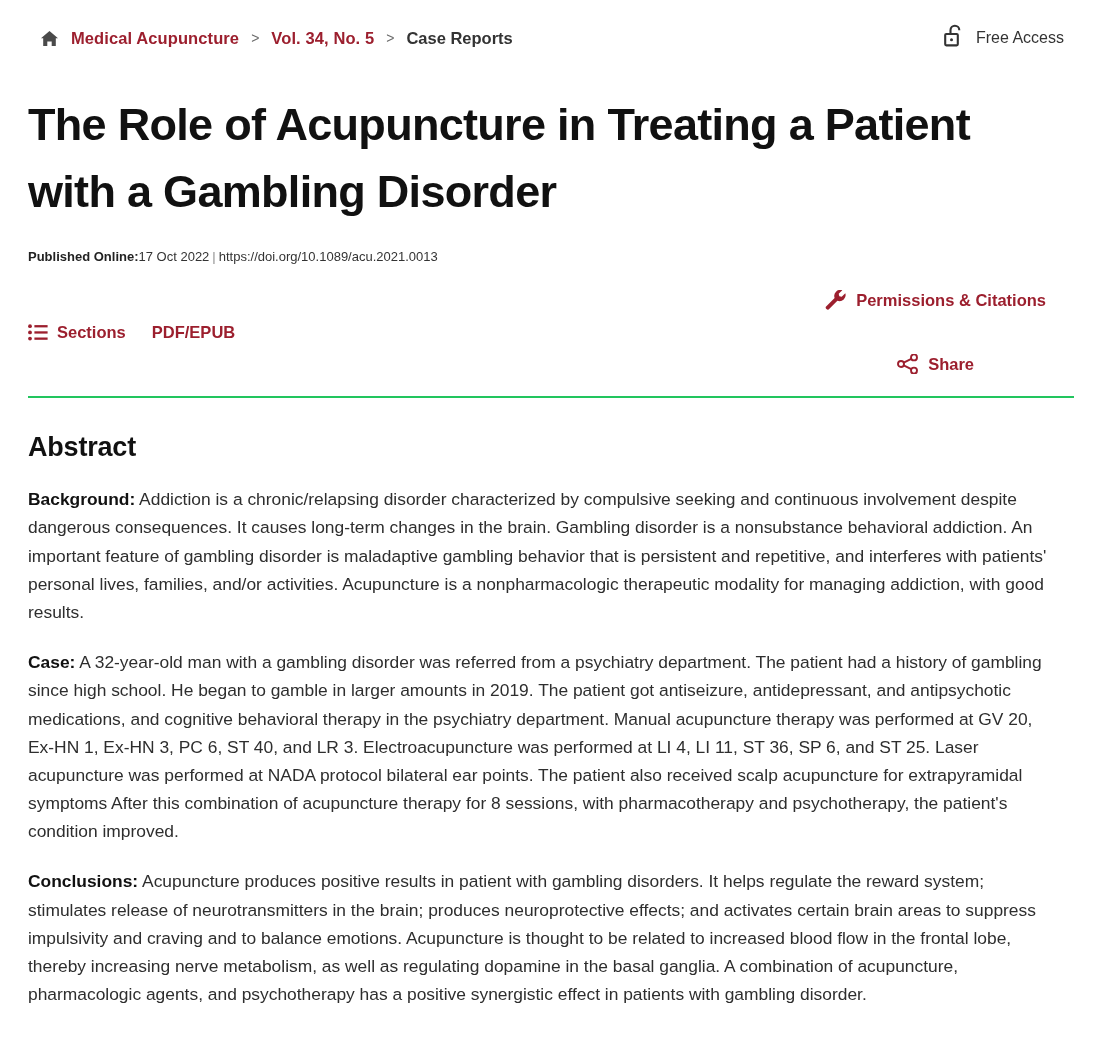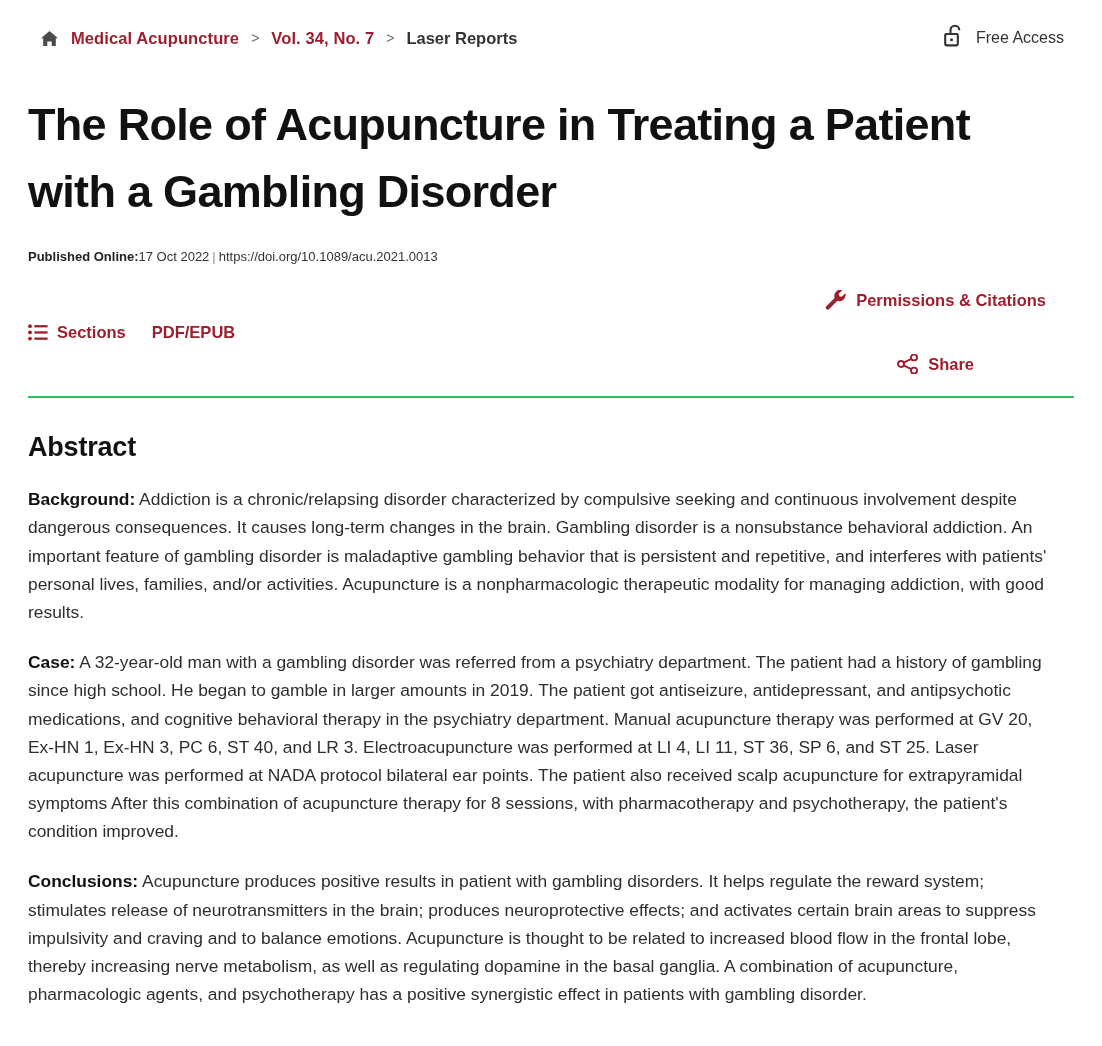--- a/index.html
+++ b/index.html
@@ -157,23 +157,23 @@
 
   <div class="topbar">
     <div class="breadcrumb">
       <span class="home-icon">
         <svg width="19" height="17" viewBox="0 0 19 17" aria-hidden="true">
           <path d="M9.5 1L1 8.3h2.2V16h4.1v-4.6h4.4V16h4.1V8.3H18L9.5 1z" fill="#4a4a4a"></path>
         </svg>
       </span>
       <a class="crumb-link" href="#">Medical Acupuncture</a>
       <span class="crumb-sep">&gt;</span>
-      <a class="crumb-link" href="#">Vol. 34, No. 7</a>
+      <a class="crumb-link" href="#">Vol. 34, No. 5</a>
       <span class="crumb-sep">&gt;</span>
-      <span class="crumb-current">Laser Reports</span>
+      <span class="crumb-current">Case Reports</span>
     </div>
     <div class="access">
       <span class="lock-icon">
         <svg width="24" height="26" viewBox="0 0 24 26" aria-hidden="true">
           <path d="M7.5 11V7.2a4.4 4.4 0 0 1 8.8 0" fill="none" stroke="#333" stroke-width="2.1"></path>
           <rect x="2.2" y="11" width="12.6" height="11.4" rx="1.1" fill="none" stroke="#333" stroke-width="2.1"></rect>
           <circle cx="8.5" cy="16.7" r="1.5" fill="#333"></circle>
         </svg>
       </span>
       <span>Free Access</span>

